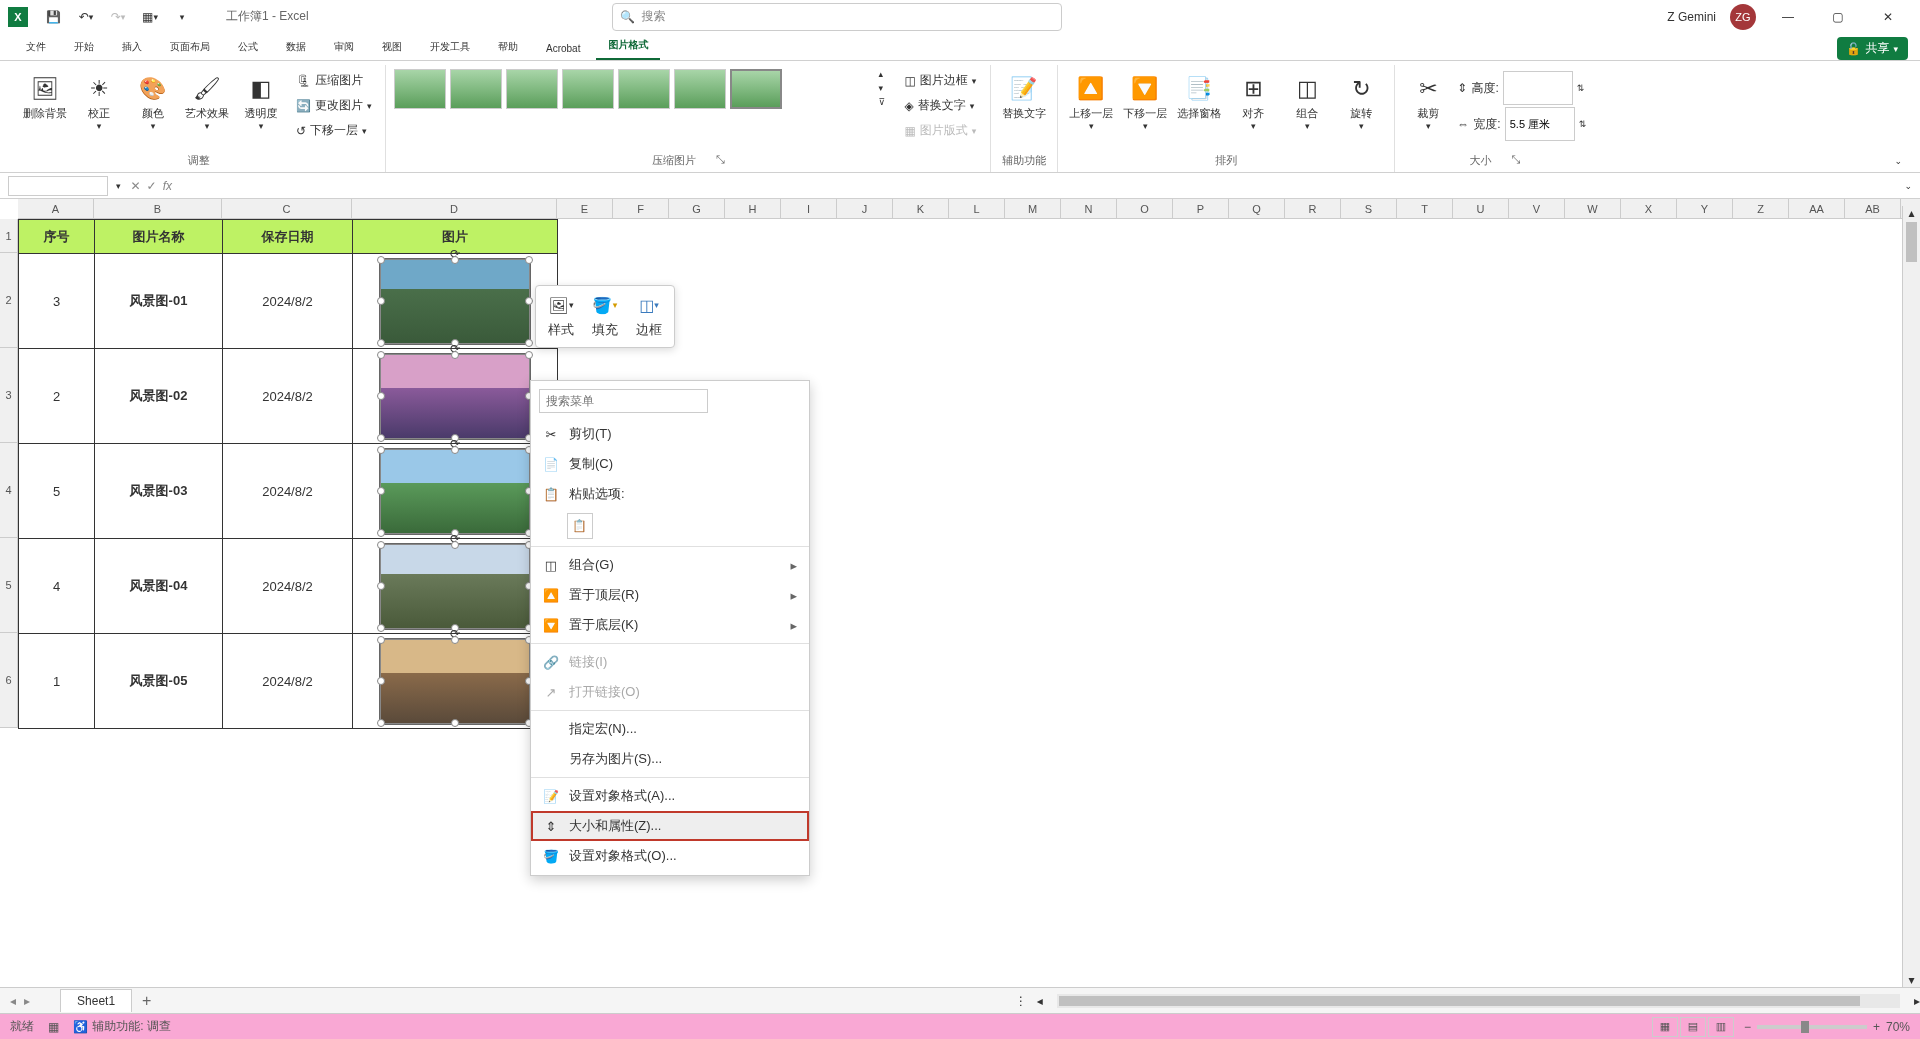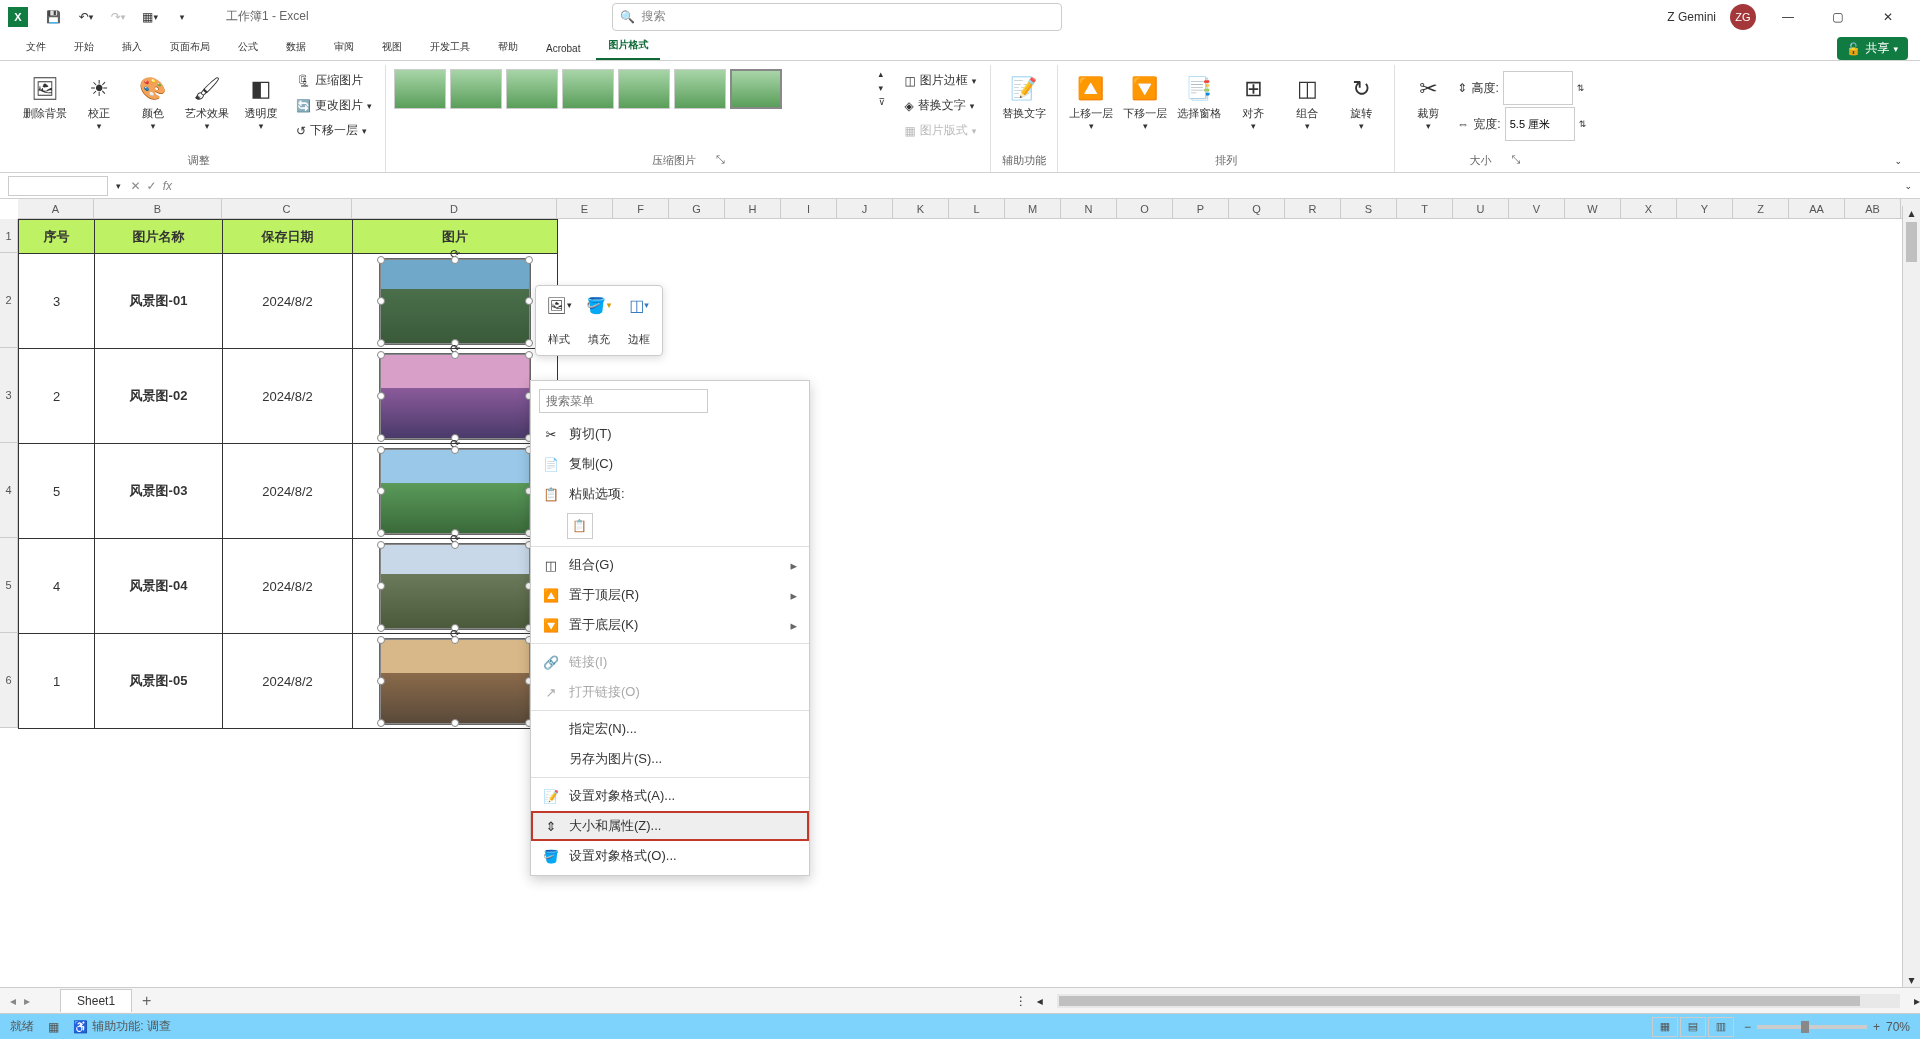--- a/index.html
+++ b/index.html
@@ -57,21 +57,21 @@
 .pic-cell{padding:3px;}
 .landscape{width:150px;height:85px;background:linear-gradient(#7ab3d8 40%,#5a8f5a 40%,#4a7a4a);margin:0 auto;position:relative;border:1px solid #888;}
 .landscape.sel{outline:1px solid #666;}
 .handle{width:8px;height:8px;background:#fff;border:1px solid #888;border-radius:50%;position:absolute;}
 .rot-handle{width:16px;height:16px;position:absolute;left:50%;top:-14px;transform:translateX(-50%);display:flex;align-items:center;justify-content:center;font-size:12px;}
 
 
 .mini-toolbar{position:absolute;left:535px;top:285px;background:#fff;border:1px solid #ccc;border-radius:4px;box-shadow:0 2px 8px rgba(0,0,0,.15);display:flex;padding:4px;gap:2px;z-index:30;}
 .mini-btn{display:flex;flex-direction:column;align-items:center;padding:4px 8px;cursor:pointer;}
 .mini-icon{width:22px;height:22px;display:flex;align-items:center;justify-content:center;font-size:16px;}
-.mini-lbl{font-size:11px;margin-top:16px;}
+.mini-lbl{font-size:13px;margin-top:5px;}
 
 
 .context-menu{position:absolute;left:530px;top:380px;width:280px;background:#fff;border:1px solid #ccc;box-shadow:0 4px 12px rgba(0,0,0,.2);z-index:20;padding:4px 0;}
 .menu-search{margin:4px 8px 6px;border:1px solid #ccc;padding:4px 6px;font-size:12px;color:#888;}
 .menu-item{display:flex;align-items:center;padding:6px 12px;cursor:pointer;font-size:13px;gap:10px;}
 .menu-item.disabled{color:#aaa;cursor:default;}
 .menu-item .mi-icon{width:16px;text-align:center;font-size:13px;}
 .menu-item .arrow{margin-left:auto;color:#666;}
 .menu-sep{height:1px;background:#e0e0e0;margin:3px 0;}
 .menu-item.highlighted{background:#eee;outline:2px solid #c0392b;outline-offset:-2px;}
@@ -80,21 +80,21 @@
 
 
 .sheet-bar{position:absolute;bottom:26px;left:0;right:0;height:26px;border-top:1px solid #ccc;display:flex;align-items:center;background:#f5f5f5;}
 .sheet-nav{display:flex;gap:8px;padding:0 10px;color:#888;}
 .sheet-tab{padding:4px 16px;background:#fff;border:1px solid #ccc;border-bottom:none;font-size:12px;margin-left:20px;}
 .sheet-add{padding:0 10px;font-size:16px;color:#666;cursor:pointer;}
 .hscroll{flex:1;margin:0 14px;height:14px;background:#e8e8e8;position:relative;}
 .hscroll-thumb{position:absolute;left:2px;top:2px;right:40px;bottom:2px;background:#c0c0c0;}
 
 
-.status-bar{position:absolute;bottom:0;left:0;right:0;height:26px;background:#7dd3fc;border-top:1px solid #ccc;display:flex;align-items:center;padding:0 10px;font-size:12px;color:#555;}
+.status-bar{position:absolute;bottom:0;left:0;right:0;height:26px;background:#f9a8d4;border-top:1px solid #ccc;display:flex;align-items:center;padding:0 10px;font-size:12px;color:#555;}
 .view-btns{margin-left:auto;display:flex;gap:2px;}
 .view-btn{width:26px;height:20px;border:1px solid #ccc;display:flex;align-items:center;justify-content:center;font-size:11px;}
 .zoom{display:flex;align-items:center;gap:6px;margin-left:10px;}
 .zoom-slider{width:110px;height:4px;background:#ccc;position:relative;}
 .zoom-thumb{width:8px;height:12px;background:#888;position:absolute;left:40%;top:-4px;}
 
 
 .vscroll{position:absolute;right:0;top:206px;width:18px;bottom:52px;background:#f0f0f0;border-left:1px solid #ccc;}
 .vscroll-thumb{position:absolute;top:16px;left:3px;right:3px;height:40px;background:#c0c0c0;}
 

